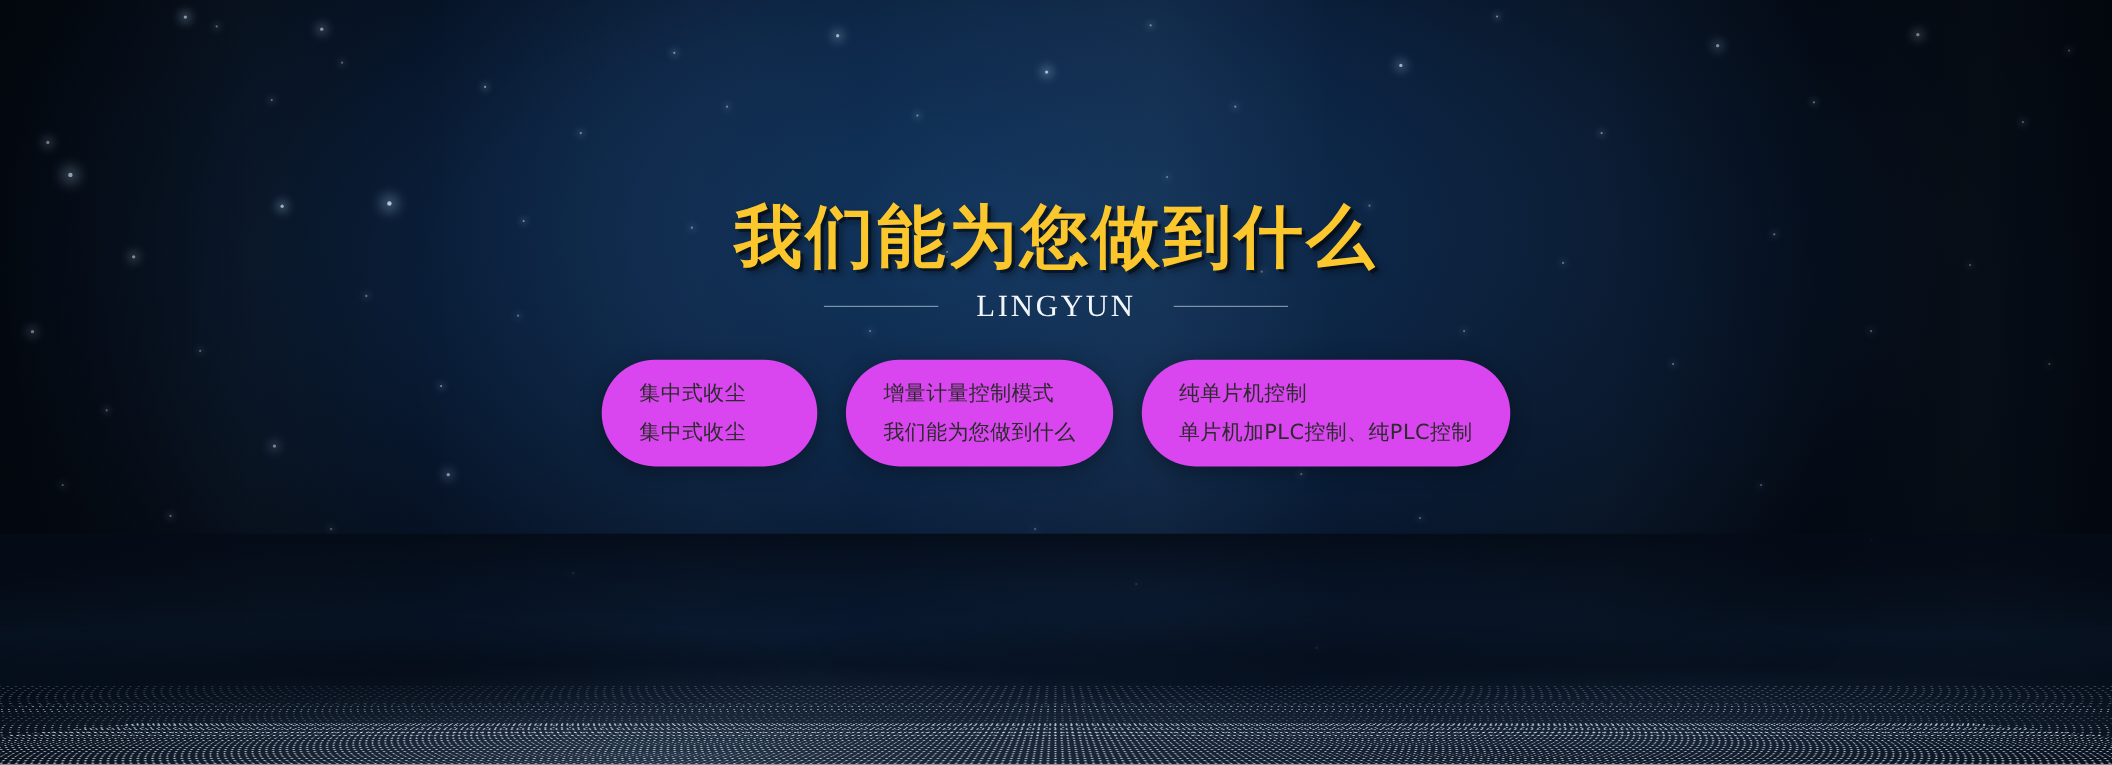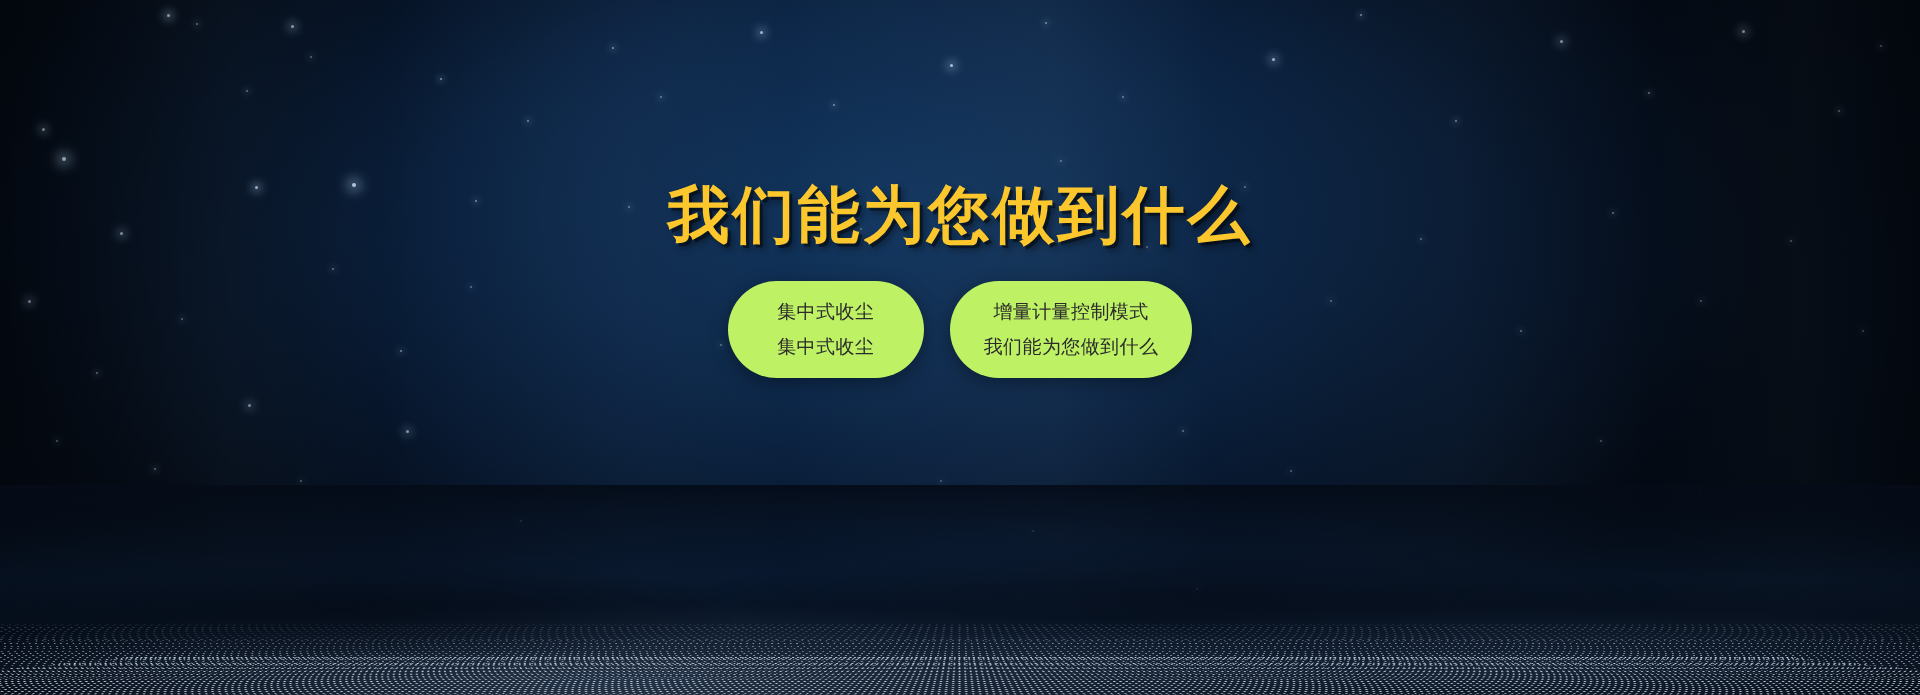--- a/index.html
+++ b/index.html
@@ -136,26 +136,26 @@
     white-space:nowrap;
     text-shadow:0 1px 3px rgba(0,0,0,0.5);
   }
 
   .pills{
     display:flex; align-items:center; justify-content:center;
     gap:26px;
     margin-top:32px;
   }
   .pill{
-    background:#bef264;
+    background:#d946ef;
     border-radius:999px;
     padding:18px 34px;
     min-height:88px;
     display:flex; flex-direction:column;
-    align-items:center; justify-content:center;
+    align-items:flex-start; justify-content:center;
     gap:9px;
     box-shadow:0 4px 18px rgba(0,0,0,0.35);
   }
   .pill-line{
     font-family:"DejaVu Sans","Liberation Sans",sans-serif;
     font-size:19px;
     color:#2b2b2b;
     letter-spacing:0.4px;
     white-space:nowrap;
   }
@@ -241,30 +241,39 @@
     <div class="dotgrid dg3"></div>
     <div class="dotgrid dg2"></div>
     <div class="dotgrid dg1"></div>
     <div class="wave-shade"></div>
   </div>
 
   <div class="content">
 
     <h1 class="headline">我们能为您做到什么</h1>
 
+    <div class="sub-row">
+      <span class="sub-line"></span>
+      <span class="sub-en">LINGYUN</span>
+      <span class="sub-line"></span>
+    </div>
 
 
     <div class="pills">
 
       <div class="pill pill-1">
         <span class="pill-line">集中式收尘</span>
         <span class="pill-line">集中式收尘</span>
       </div>
 
       <div class="pill pill-2">
         <span class="pill-line">增量计量控制模式</span>
         <span class="pill-line">我们能为您做到什么</span>
       </div>
 
+      <div class="pill pill-3">
+        <span class="pill-line">纯单片机控制</span>
+        <span class="pill-line">单片机加PLC控制、纯PLC控制</span>
+      </div>
 
     </div>
   </div>
 </div>
 
 </body></html>

